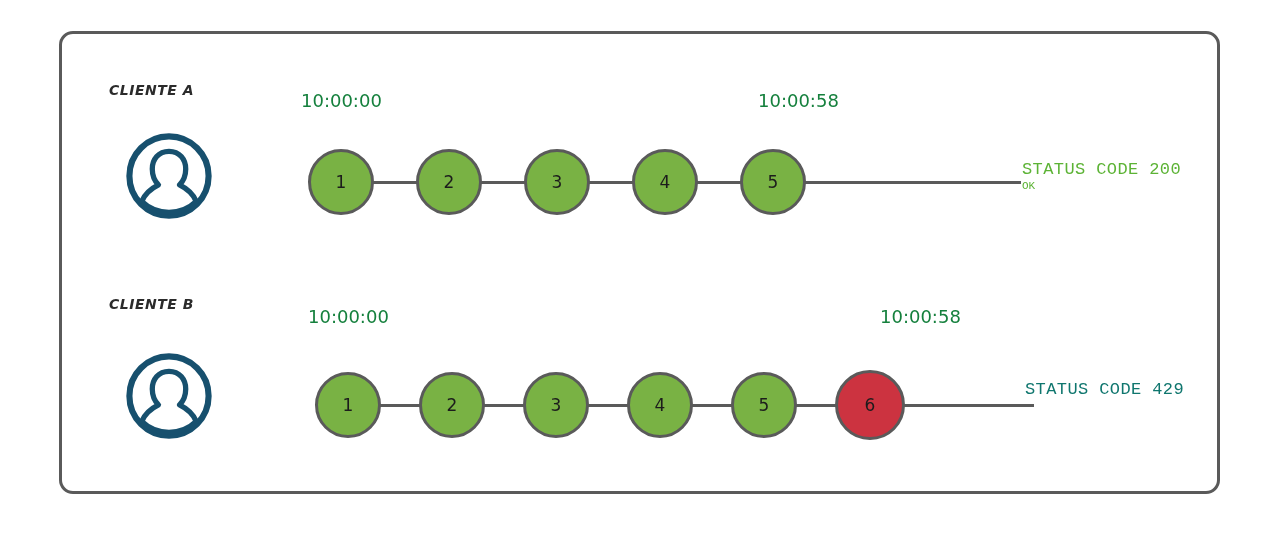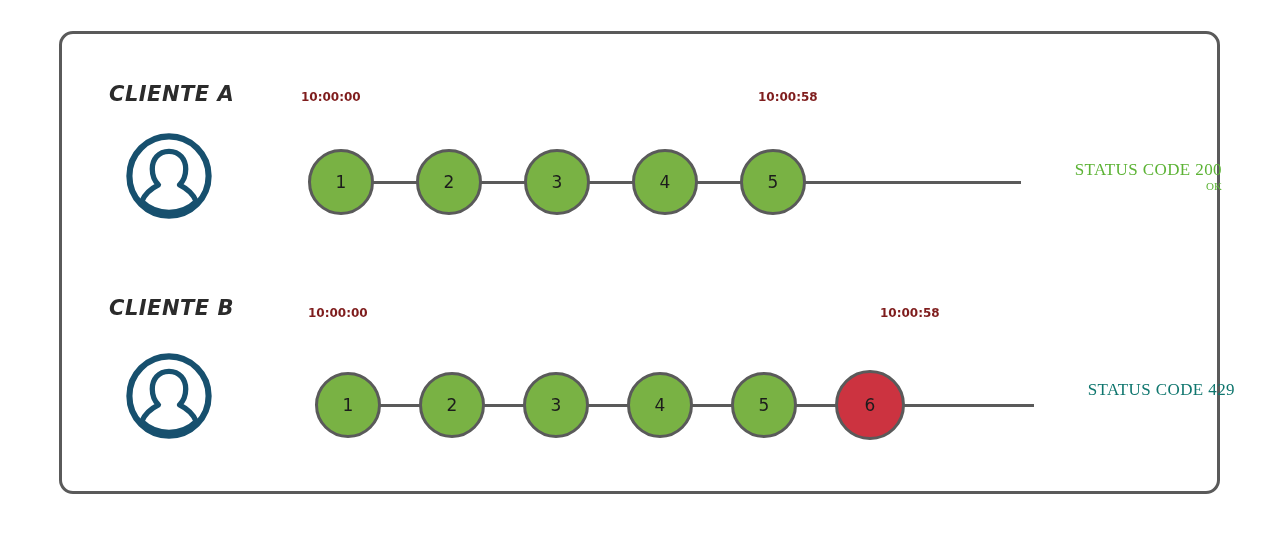--- a/index.html
+++ b/index.html
@@ -31,40 +31,40 @@
     position: absolute;
     left: 0;
     top: 0;
     width: 100%;
     height: 0;
   }
 
   .client-label {
     position: absolute;
     font-family: "DejaVu Sans", sans-serif;
-    font-size: 21px;
+    font-size: 14px;
     font-style: italic;
     font-weight: 600;
     letter-spacing: 0.5px;
     color: #2b2b2b;
     white-space: nowrap;
   }
 
   .avatar {
     position: absolute;
     width: 88px;
     height: 88px;
   }
 
   .timestamp {
     position: absolute;
     font-family: "DejaVu Sans", sans-serif;
-    font-size: 12px;
-    font-weight: bold;
-    color: #7f1d1d;
+    font-size: 18px;
+    font-weight: normal;
+    color: #15803d;
     white-space: nowrap;
   }
 
   .track {
     position: absolute;
   }
 
   .conn {
     position: absolute;
     height: 3px;
@@ -84,23 +84,23 @@
     justify-content: center;
     font-family: "DejaVu Sans", sans-serif;
     font-size: 17px;
     color: #1c1c1c;
   }
   .node.ok  { background: #79b244; }
   .node.err { background: #cc3340; }
 
   .status {
     position: absolute;
-    text-align: right;
+    text-align: left;
     white-space: nowrap;
-    font-family: Liberation Serif, serif;
+    font-family: Liberation Mono, monospace;
     line-height: 1.25;
   }
   .status .line1 {
     display: block;
     font-size: 17px;
     letter-spacing: 0.4px;
   }
   .status .line2 {
     display: block;
     font-size: 11px;

